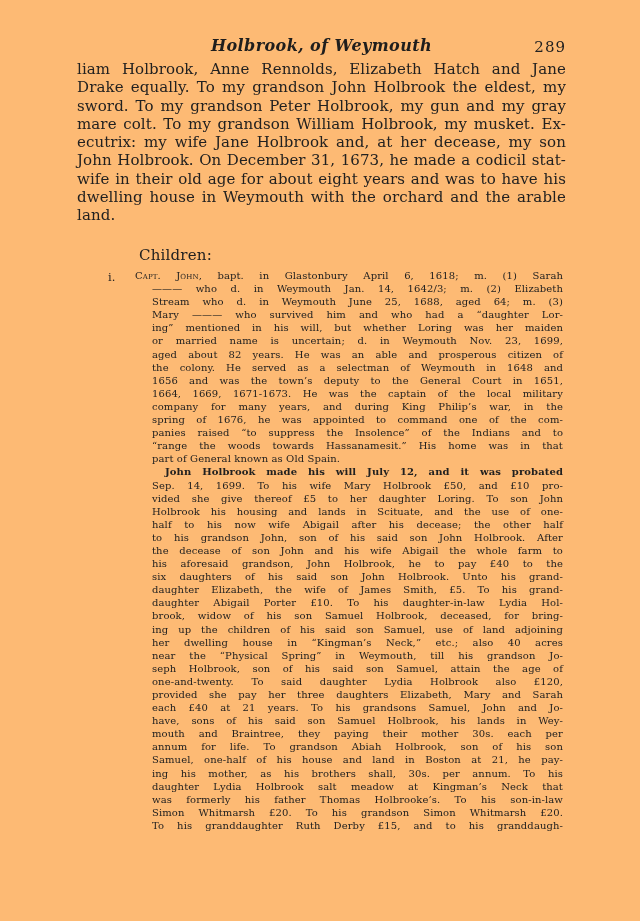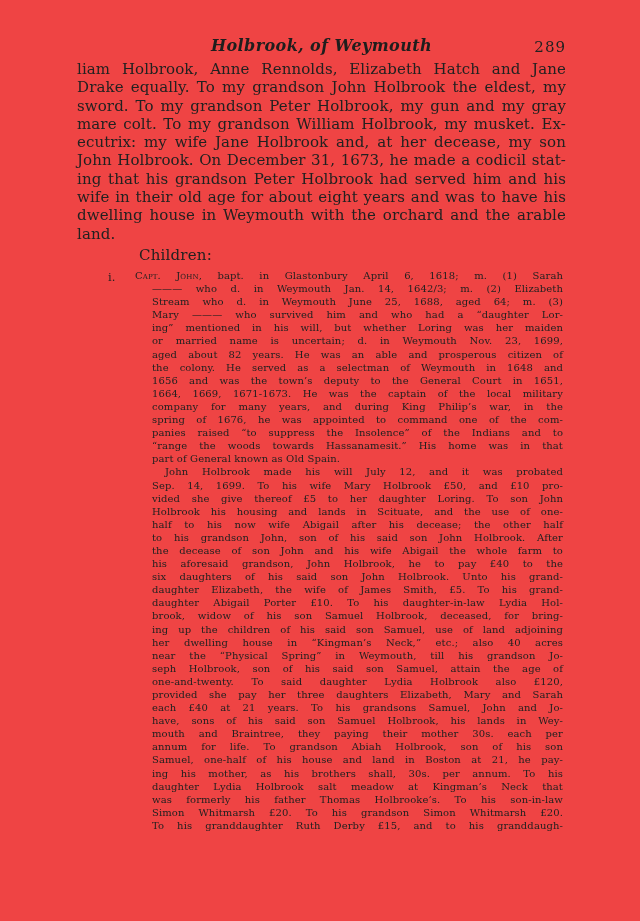--- a/index.html
+++ b/index.html
@@ -1,20 +1,20 @@
 <!DOCTYPE html>
 <html><head>
 <meta charset="utf-8">
 <style>
   html,body { margin:0; padding:0; background:#e8e8e6; }
   .page {
     position: relative;
     width: 640px; height: 921px;
     margin: 0 auto;
-    background: #ef4444;
+    background: #fdba74;
     color: #222120;
     font-family: "DejaVu Serif", serif;
     overflow: hidden;
   }
   .running-head { position:absolute; top:36px; left:77px; width:489px; height:22px; }
   .head-title {
     position:absolute; left:50%; top:0; transform:translateX(-50%);
     font-style: italic; font-weight: bold; font-size: 16px;
     letter-spacing: 0.4px; white-space: nowrap; color:#1f1e1d;
   }
@@ -31,41 +31,40 @@
     position:absolute; left:139px; top:246px;
     font-size:15px; letter-spacing:0.2px;text-align:right;
   }
 
   .entry-num { position:absolute; left:108px; top:270px; font-size:11.5px; }
   .entry-text {
     position:absolute; left:152px; top:269px; width:411px;
     font-size:10px; line-height:13.1px; letter-spacing:0.1px;
   }
   .entry-text .line.hang { margin-left:-17px; }
-  .entry-text .line.indent { text-indent:13px; }
+  .entry-text .line.indent { text-indent:13px;font-weight:bold; }
   .sc { font-variant: small-caps; }
 </style>
 </head>
 <body>
 
 <div class="page">
 
   <div class="running-head">
     <span class="head-title">Holbrook, of Weymouth</span>
     <span class="page-num">289</span>
   </div>
 
   <div class="body-text">
     <div class="line">liam Holbrook, Anne Rennolds, Elizabeth Hatch and Jane</div>
     <div class="line">Drake equally. To my grandson John Holbrook the eldest, my</div>
     <div class="line">sword. To my grandson Peter Holbrook, my gun and my gray</div>
     <div class="line">mare colt. To my grandson William Holbrook, my musket. Ex-</div>
     <div class="line">ecutrix: my wife Jane Holbrook and, at her decease, my son</div>
     <div class="line">John Holbrook. On December 31, 1673, he made a codicil stat-</div>
-    <div class="line">ing that his grandson Peter Holbrook had served him and his</div>
     <div class="line">wife in their old age for about eight years and was to have his</div>
     <div class="line">dwelling house in Weymouth with the orchard and the arable</div>
     <div class="line last">land.</div>
   </div>
 
   <div class="children-heading">Children:</div>
 
   <div class="entry-num">i.</div>
 
   <div class="entry-text">

